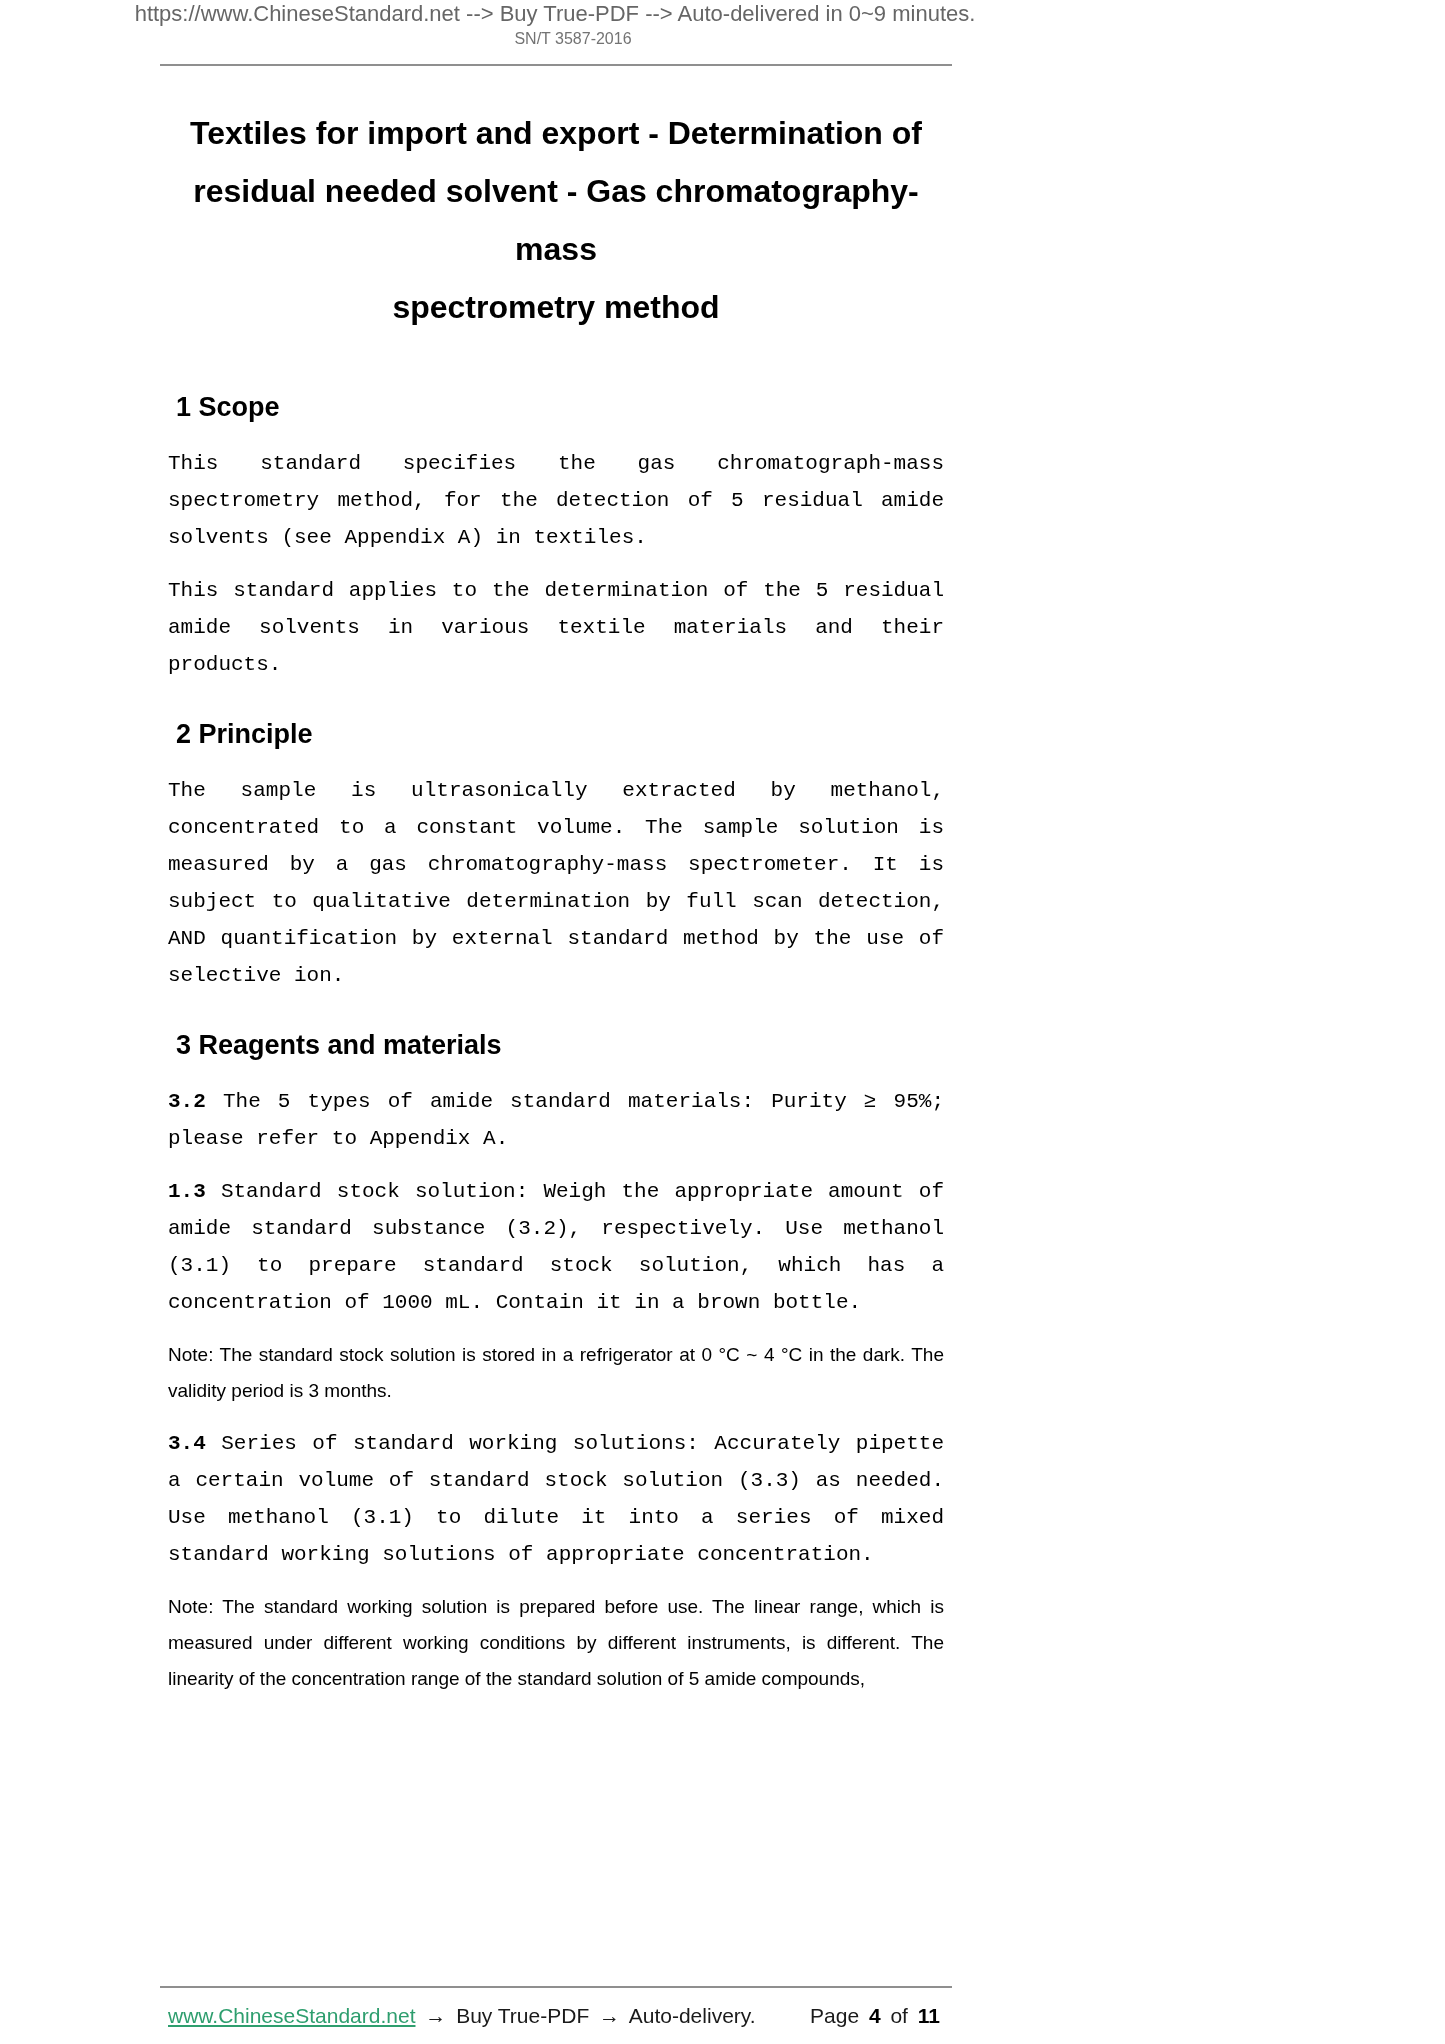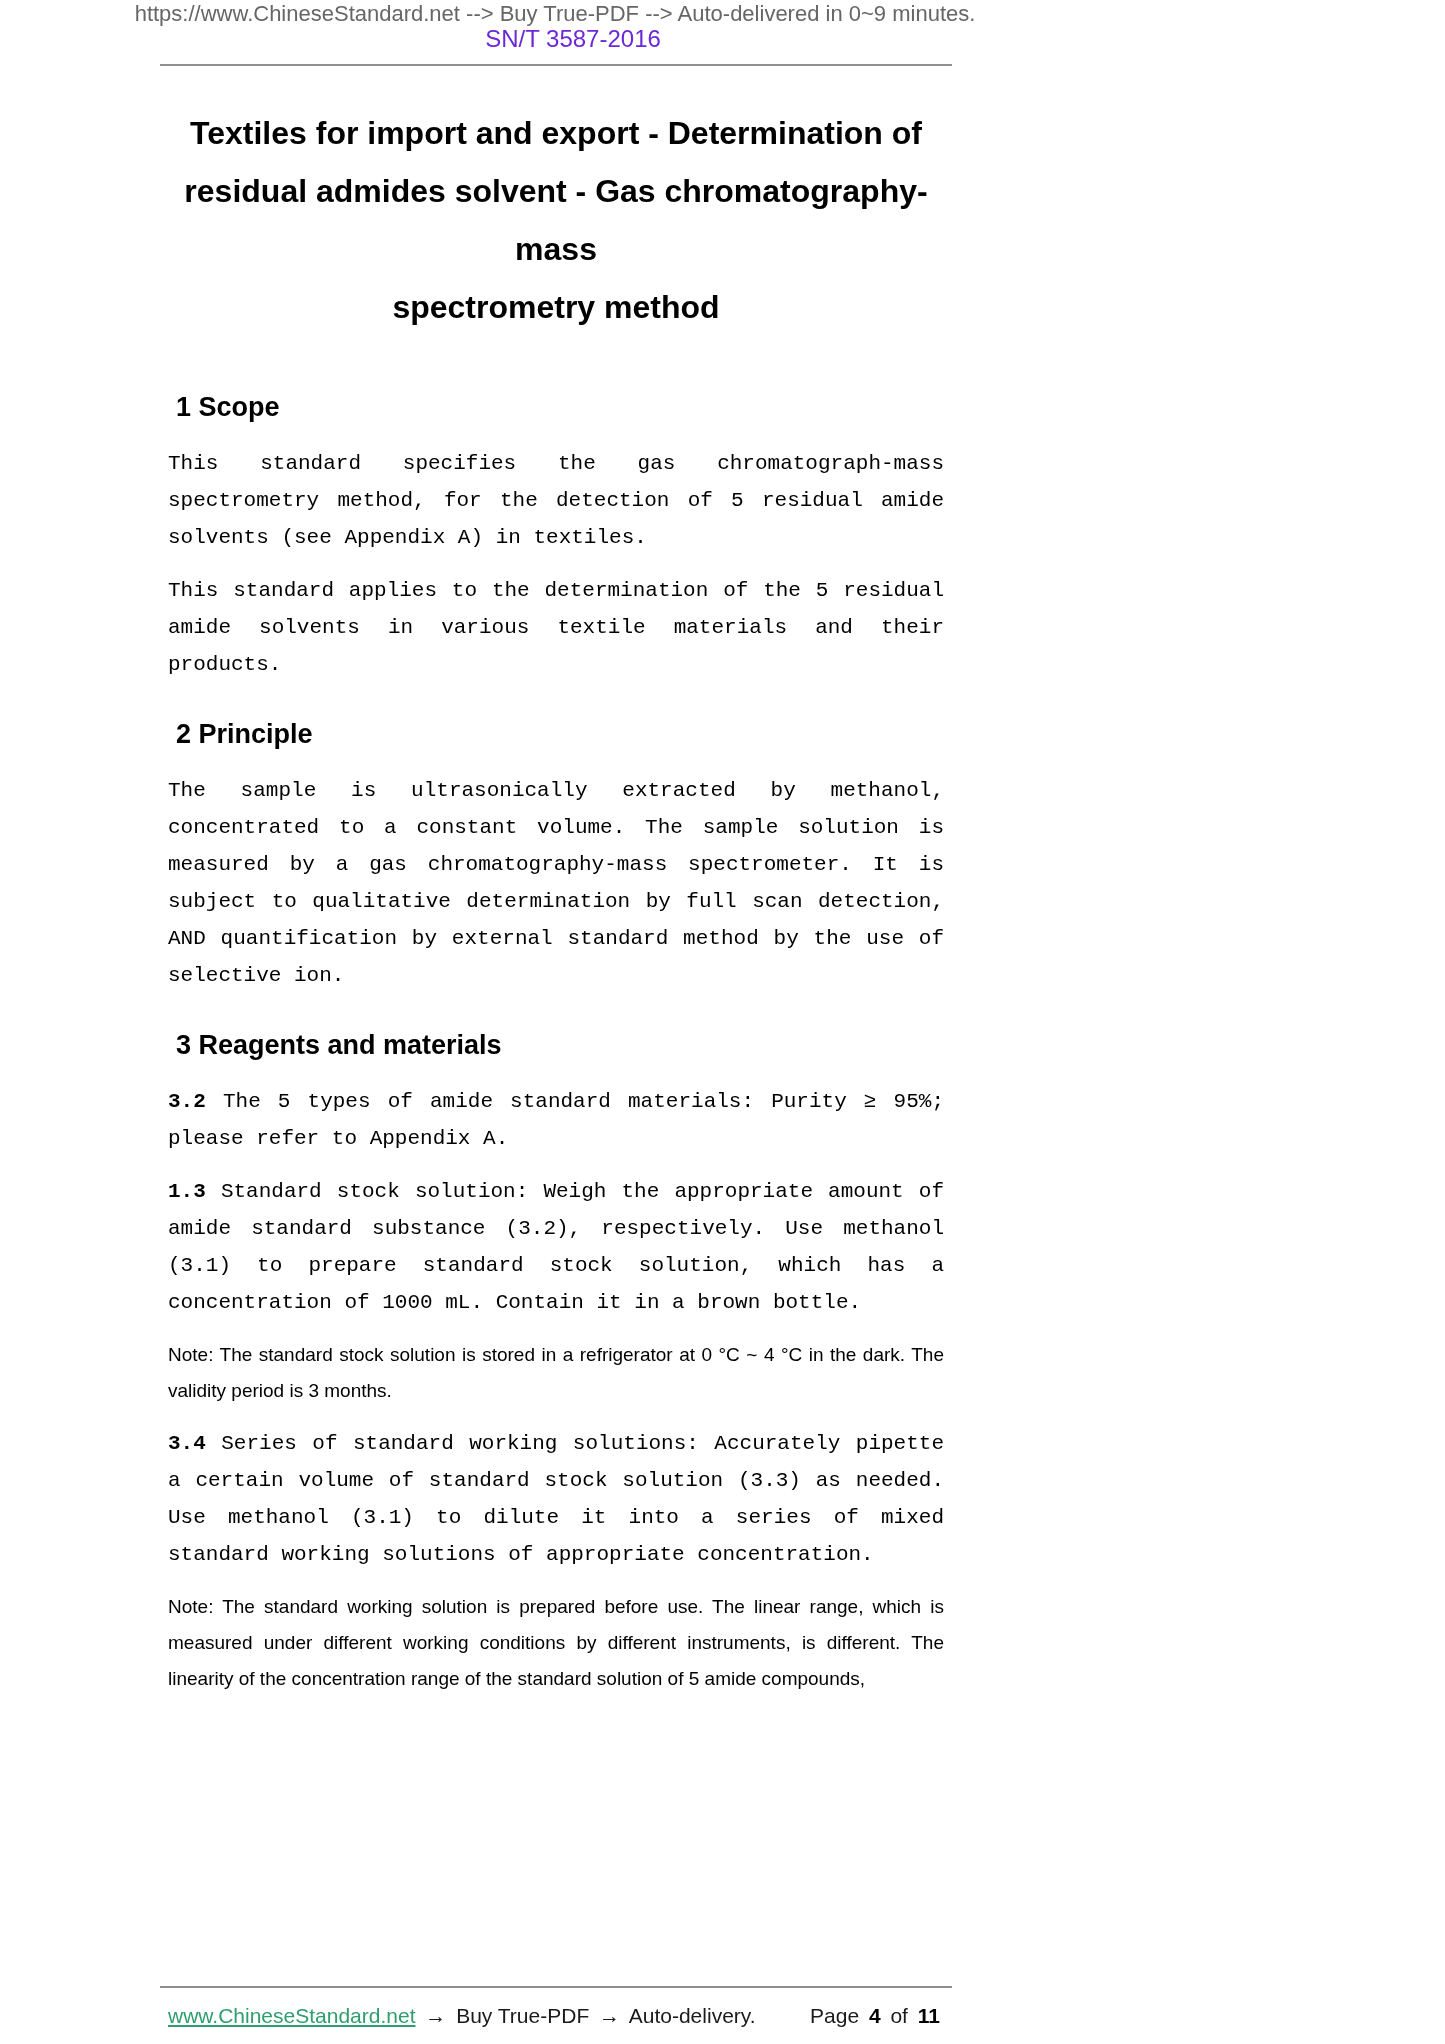--- a/index.html
+++ b/index.html
@@ -20,23 +20,23 @@
     width: 1110px;
     text-align: center;
   }
   .hdr-url {
     font-size: 22px;
     line-height: 28px;
     color: #666666;
     white-space: nowrap;
   }
   .hdr-std {
-    font-size: 24px;
+    font-size: 16px;
     line-height: 22px;
-    color: #6d28d9;
+    color: #737373;
     margin-left: 36px;
   }
   .rule {
     border: none;
     border-top: 2px solid #8f8f8f;
     width: 792px;
     margin-left: 160px;
   }
   .top-rule { margin-top: 14px; }
   
@@ -107,21 +107,21 @@
       <div class="hdr-url">https://www.ChineseStandard.net --&gt; Buy True-PDF --&gt; Auto-delivered in 0~9 minutes.</div>
       <div class="hdr-std">SN/T 3587-2016</div>
     </div>
     <hr class="rule top-rule">
   </header>
 
   <main class="content">
 
     <h1 class="doc-title">
       <div>Textiles for import and export - Determination of</div>
-      <div>residual admides solvent - Gas chromatography-mass</div>
+      <div>residual needed solvent - Gas chromatography-mass</div>
       <div>spectrometry method</div>
     </h1>
 
     <h2 class="section-heading">1 Scope</h2>
     <p class="body-p">This standard specifies the gas chromatograph-mass spectrometry method, for the detection of 5 residual amide solvents (see Appendix A) in textiles.</p>
     <p class="body-p">This standard applies to the determination of the 5 residual amide solvents in various textile materials and their products.</p>
 
     <h2 class="section-heading">2 Principle</h2>
     <p class="body-p">The sample is ultrasonically extracted by methanol, concentrated to a constant volume. The sample solution is measured by a gas chromatography-mass spectrometer. It is subject to qualitative determination by full scan detection, AND quantification by external standard method by the use of selective ion.</p>
 

